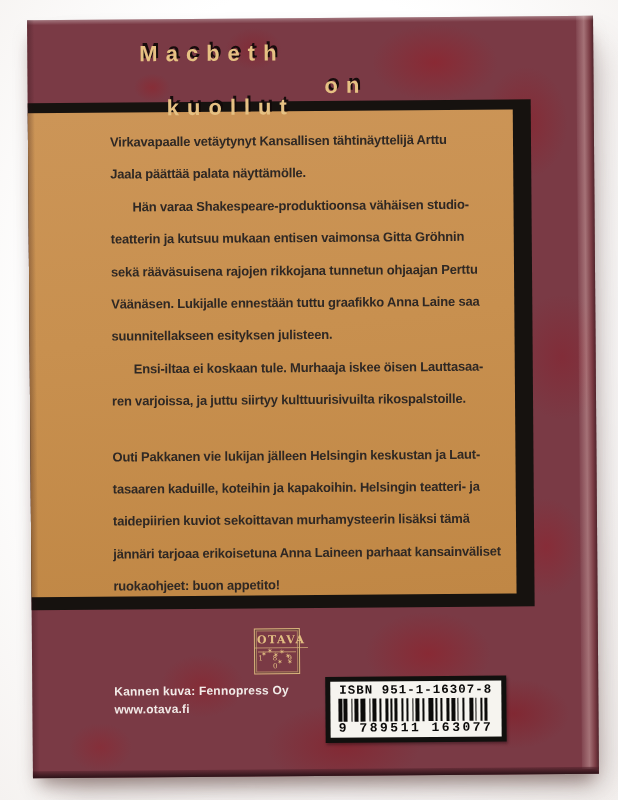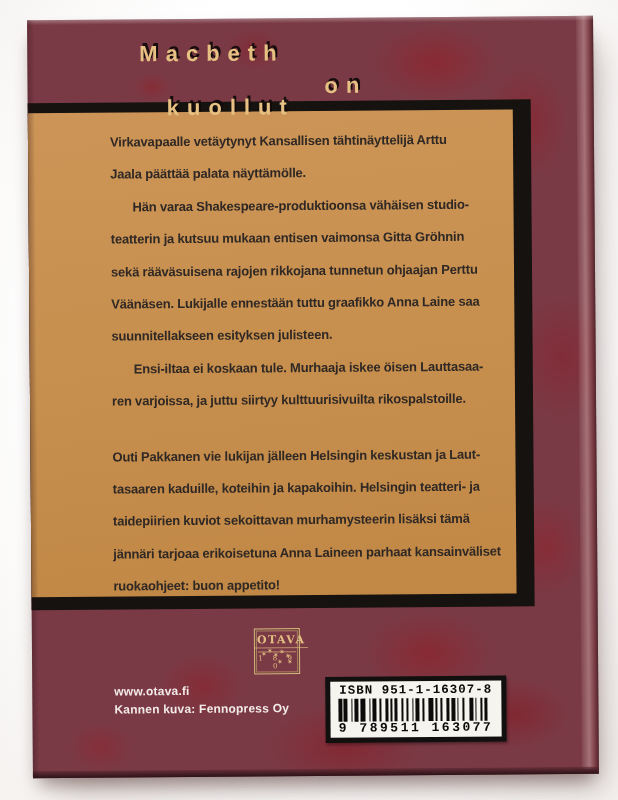--- a/index.html
+++ b/index.html
@@ -164,22 +164,22 @@
         <span>✶</span>
         <span>✶</span>
         <span>✶</span>
         <span>✶</span>
         <span>✶</span>
       </div>
       <div class="otava-year">1 8 9 0</div>
     </div>
 
     <div class="info">
+      <div class="info-line">Kannen kuva: Fennopress Oy</div>
       <div class="info-line">www.otava.fi</div>
-      <div class="info-line">Kannen kuva: Fennopress Oy</div>
     </div>
 
     <div class="barcode">
       <div class="barcode-label">
         <div class="barcode-isbn">ISBN 951-1-16307-8</div>
         <div class="barcode-bars">
             <span class="bar" style="width: 3.6px;"></span>
             <span class="sp" style="width: 1.8px;"></span>
             <span class="bar" style="width: 3.6px;"></span>
             <span class="sp" style="width: 3.6px;"></span>

